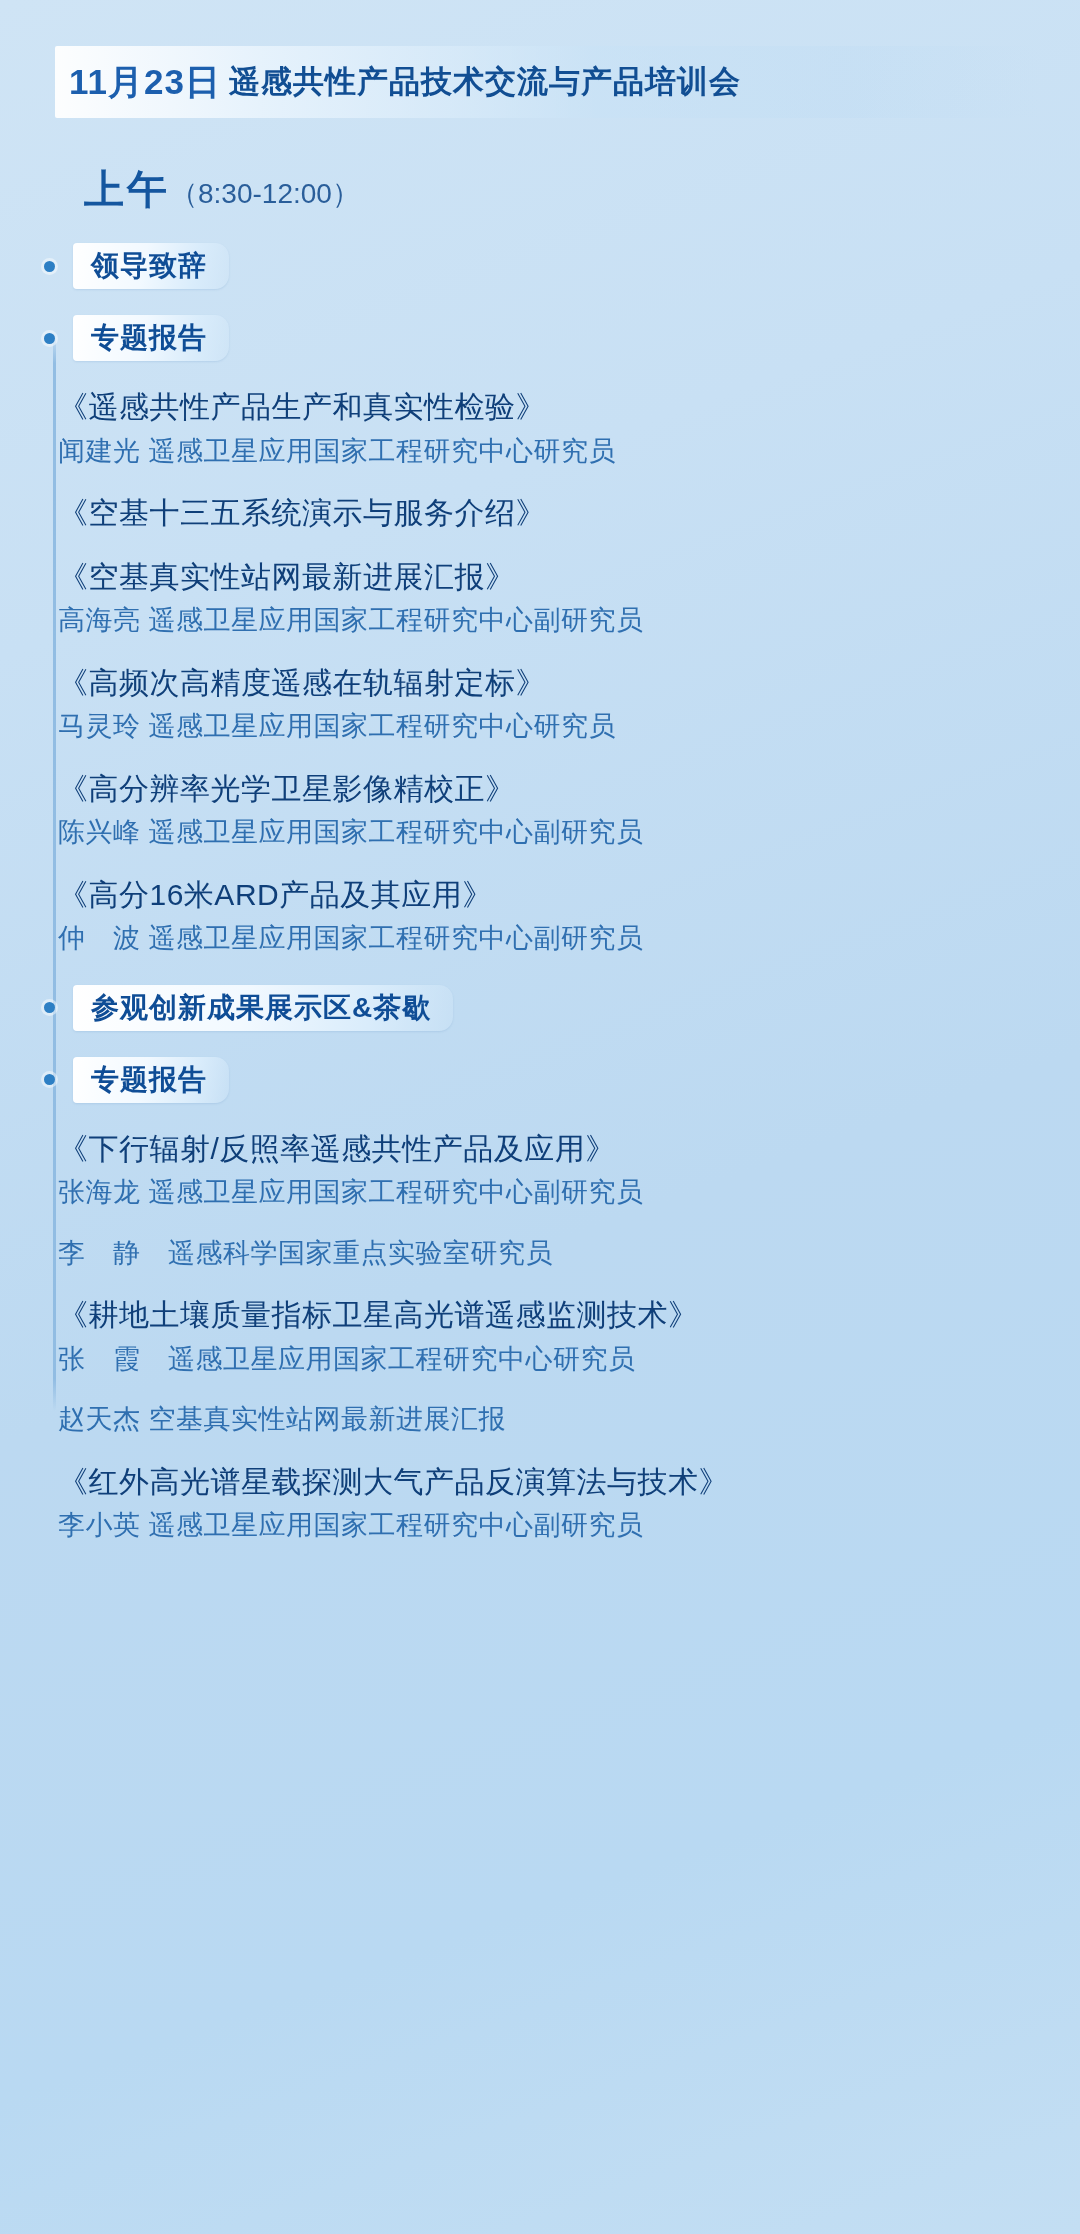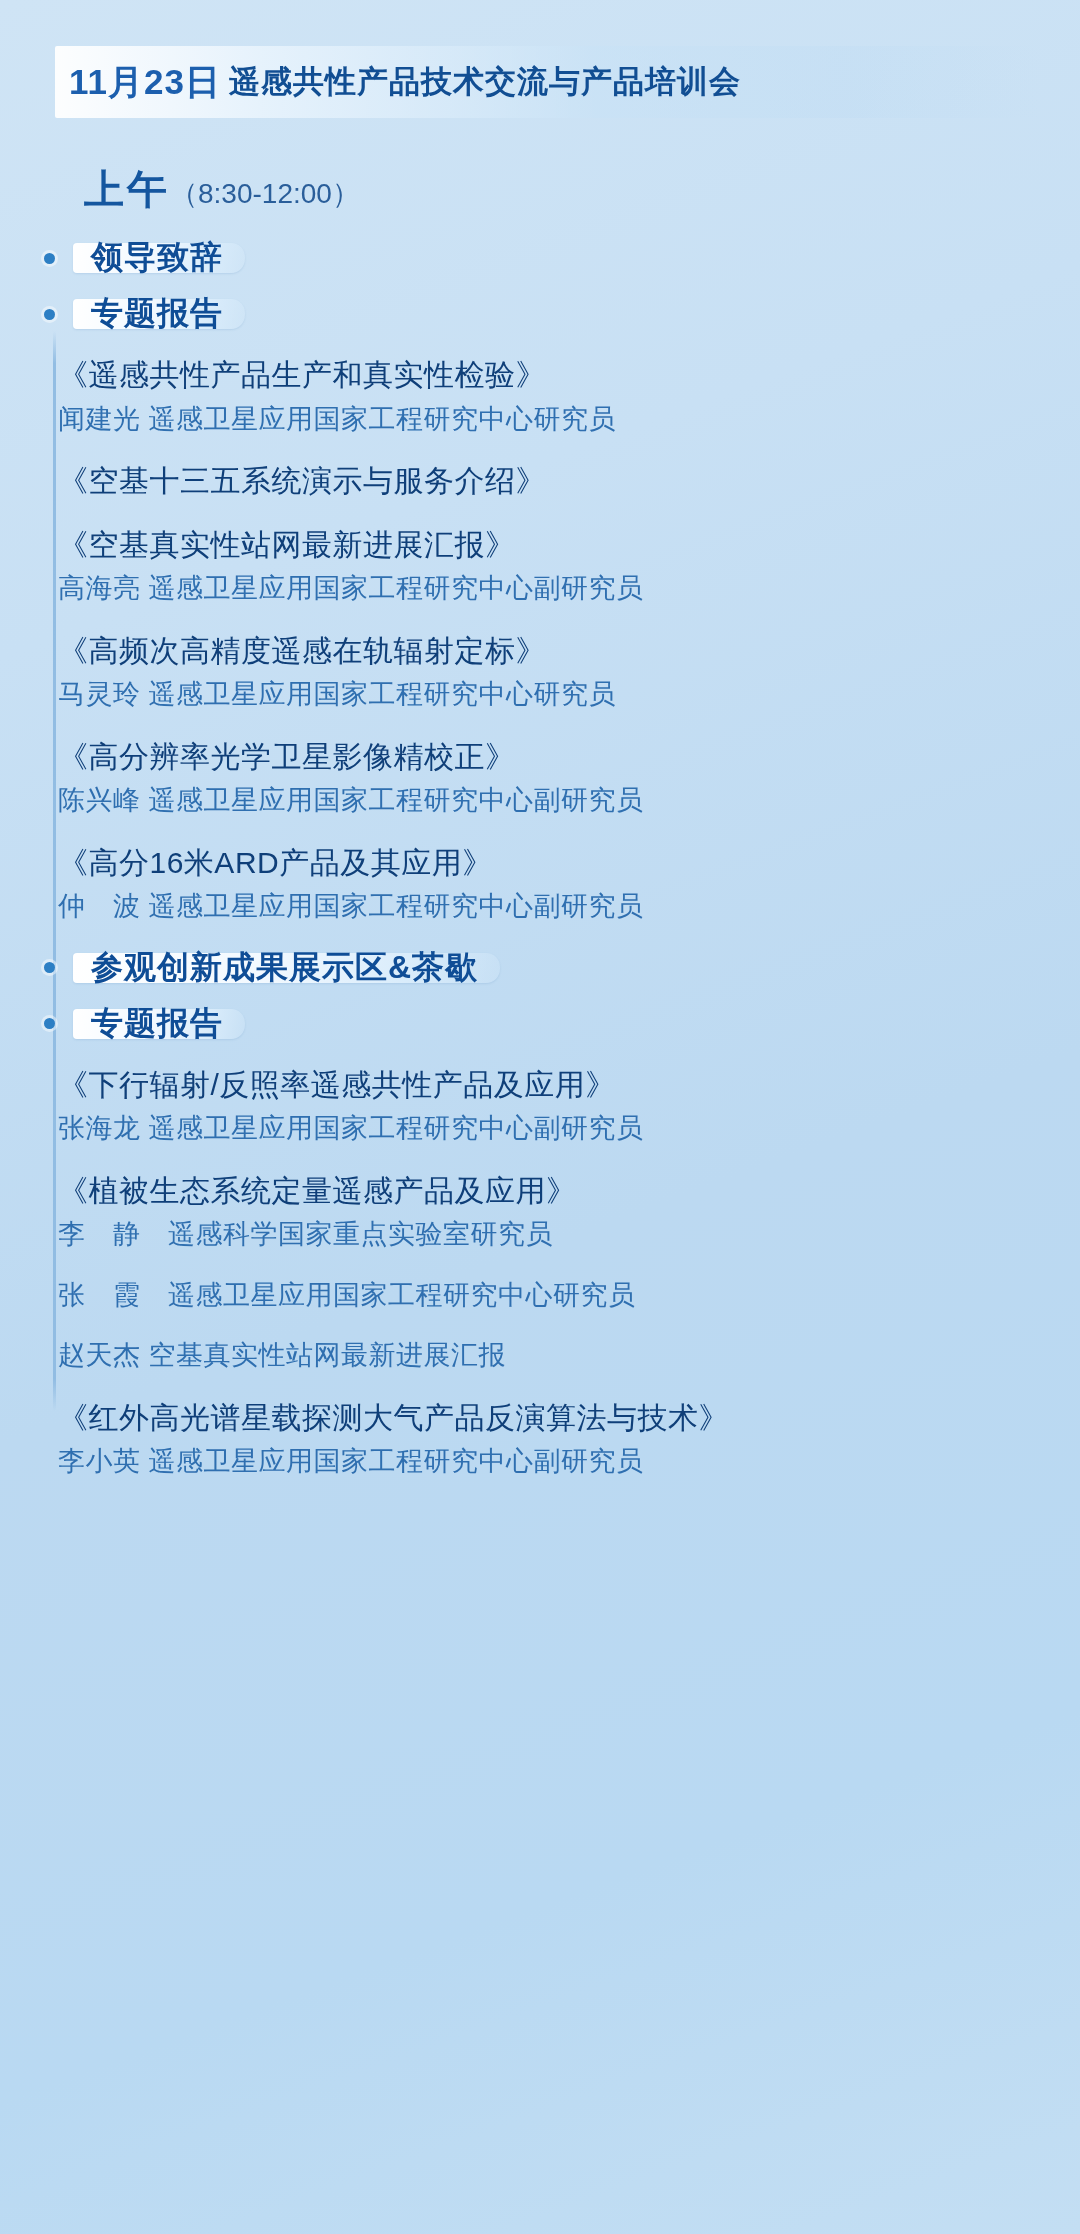--- a/index.html
+++ b/index.html
@@ -95,23 +95,23 @@
     border-radius: 50%;
     background: #2d7fc4;
     flex: 0 0 auto;
     margin-right: 18px;
     box-shadow: 0 0 0 3px rgba(255,255,255,0.45);
   }
   .pill {
     position: relative;
     display: inline-flex;
     align-items: center;
-    height: 30px;
+    height: 46px;
     padding: 0 22px 0 18px;
-    font-size: 32px;
+    font-size: 28px;
     font-weight: bold;
     color: #0f4d96;
     letter-spacing: 1px;
     background: linear-gradient(100deg, #ffffff 0%, #f2f9ff 45%, #d9ecfb 78%, rgba(217,236,251,0.25) 100%);
     border-radius: 4px 14px 14px 4px;
     white-space: nowrap;
     box-shadow: 0 1px 2px rgba(90,140,190,0.18);
   }
 
   
@@ -208,24 +208,24 @@
       <span class="dot"></span>
       <span class="pill">专题报告</span>
     </div>
     <div class="talks">
       <div class="spacer-sm"></div>
       <div class="talk">
         <div class="talk-title">《下行辐射/反照率遥感共性产品及应用》</div>
         <div class="talk-speaker">张海龙  遥感卫星应用国家工程研究中心副研究员</div>
       </div>
       <div class="talk">
-        <div class="talk-title">《植被生态系统定量遥感产品及应用》</div>
         <div class="talk-speaker">李　静　遥感科学国家重点实验室研究员</div>
       </div>
       <div class="talk">
+        <div class="talk-title">《耕地土壤质量指标卫星高光谱遥感监测技术》</div>
         <div class="talk-speaker">张　霞　遥感卫星应用国家工程研究中心研究员</div>
       </div>
       <div class="talk">
         <div class="talk-speaker">赵天杰  空基真实性站网最新进展汇报</div>
       </div>
       <div class="talk">
         <div class="talk-title">《红外高光谱星载探测大气产品反演算法与技术》</div>
         <div class="talk-speaker">李小英  遥感卫星应用国家工程研究中心副研究员</div>
       </div>
     </div>

